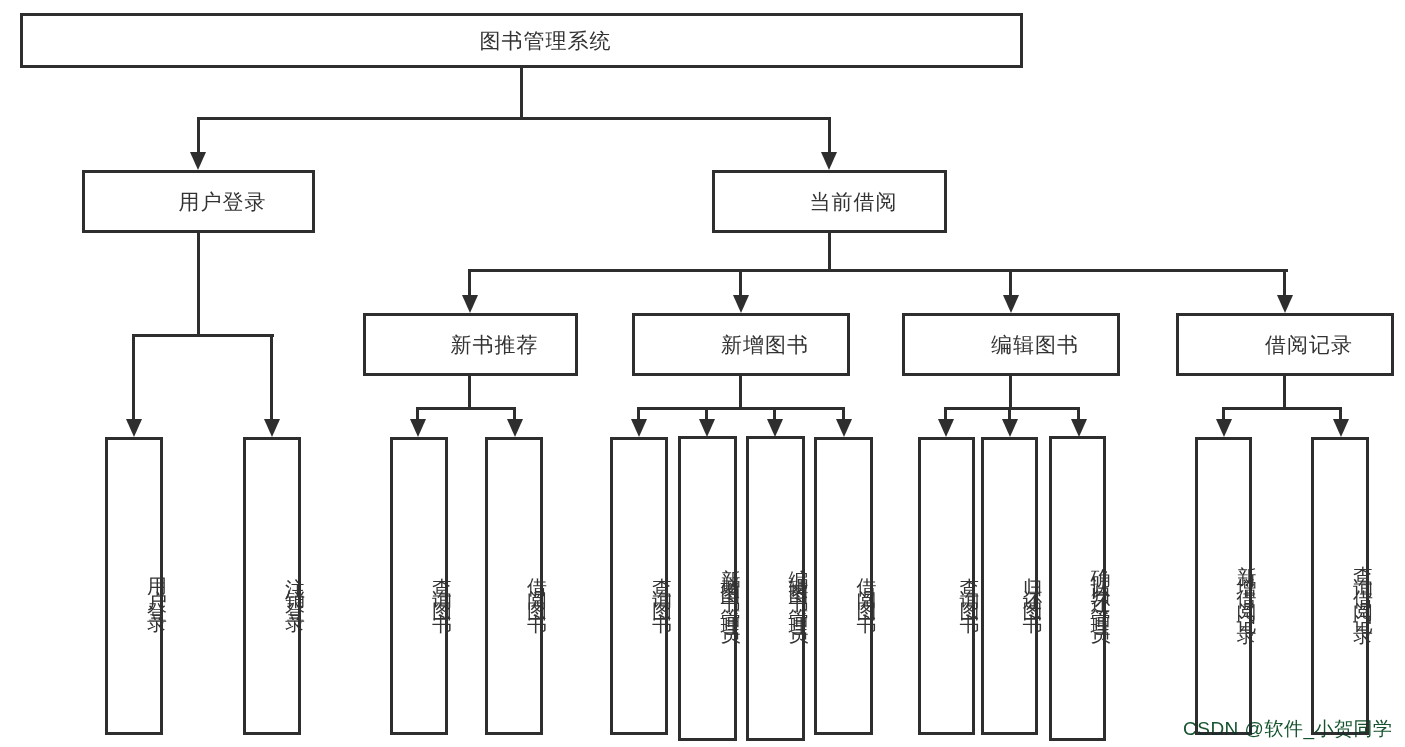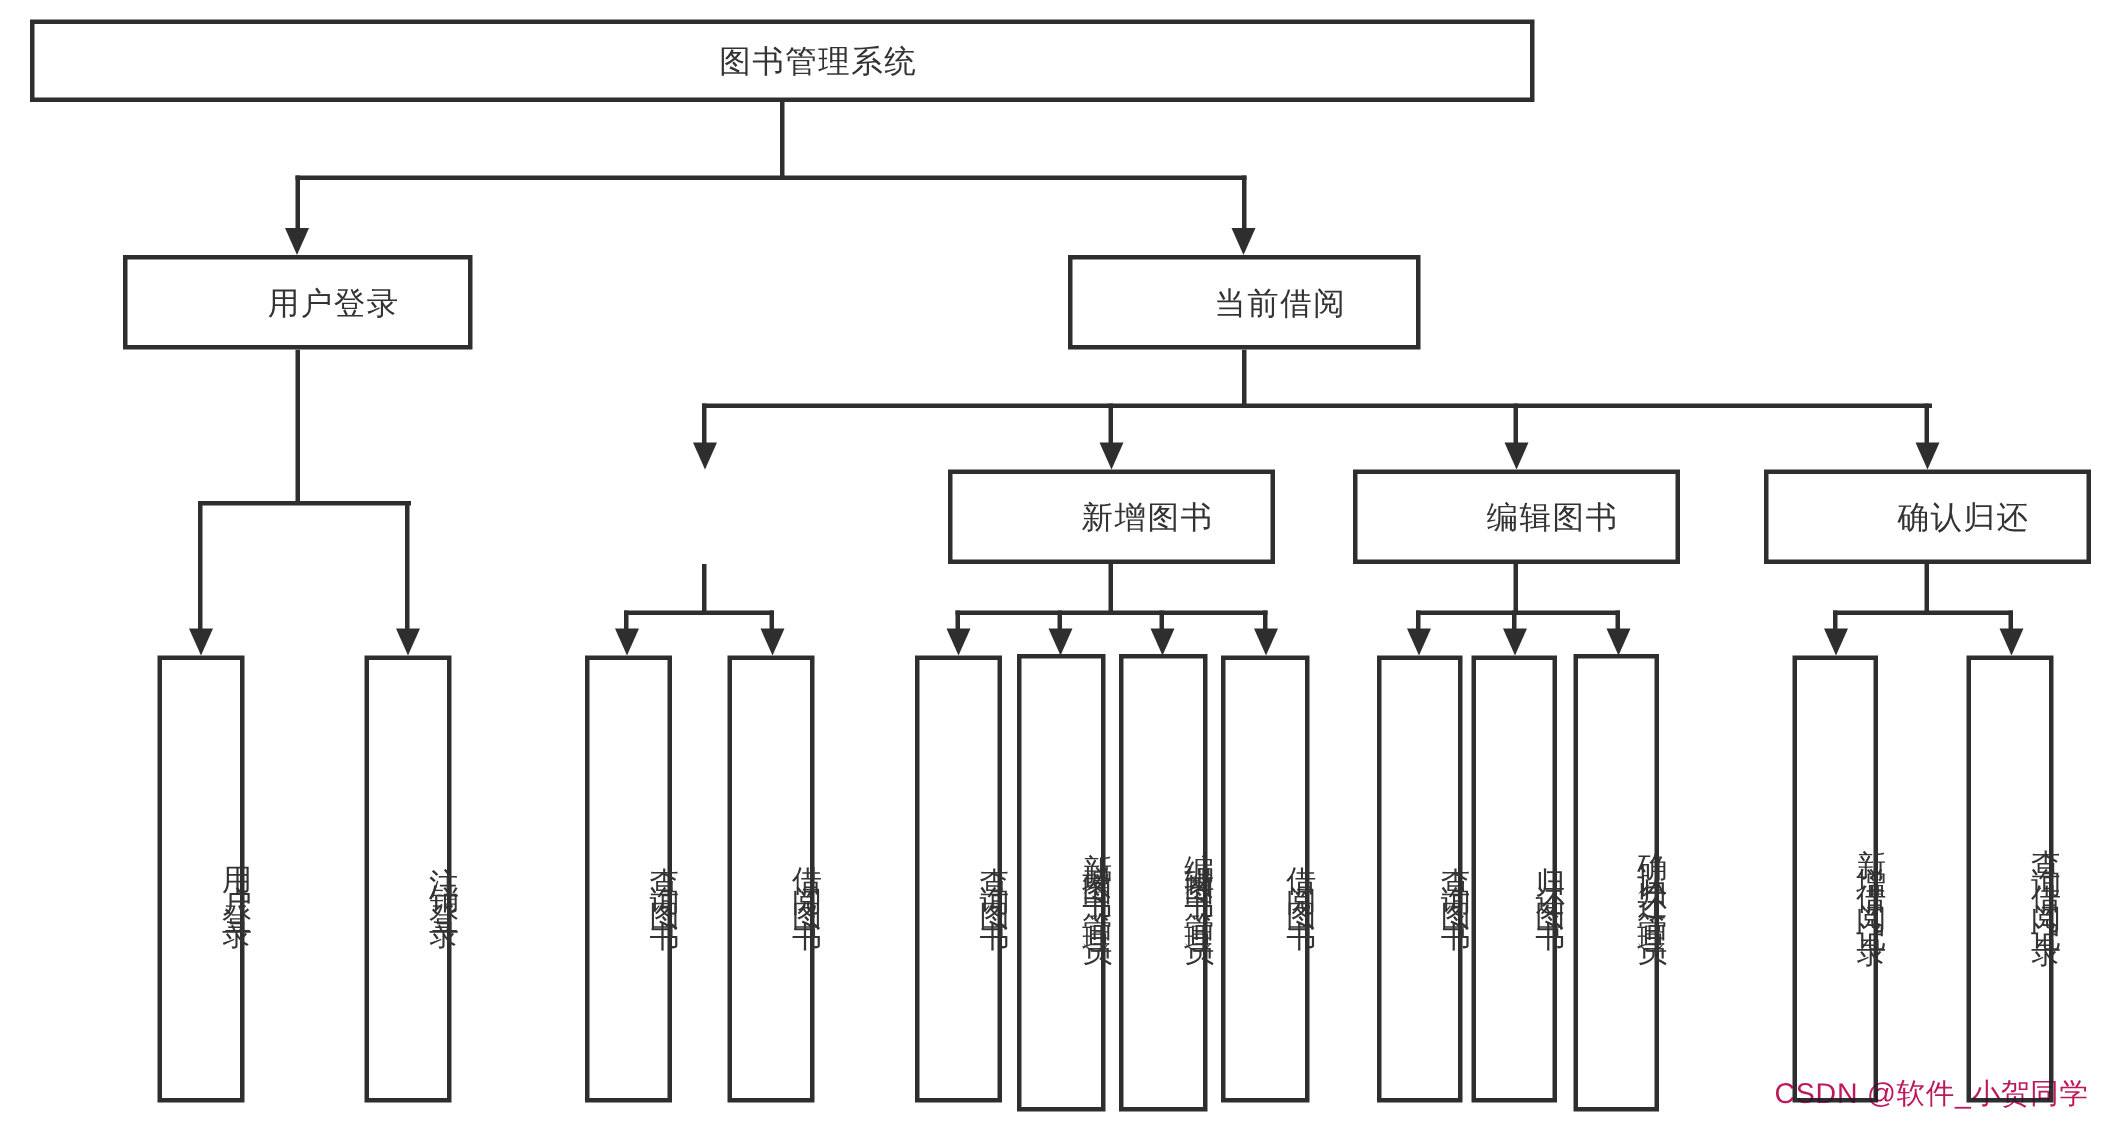--- a/index.html
+++ b/index.html
@@ -19,21 +19,21 @@
   }
   .box.v.tight{letter-spacing:8px;}
   .ln{position:absolute;background:#2e2e2e;}
   .ar{
     position:absolute;width:0;height:0;
     border-left:8px solid transparent;border-right:8px solid transparent;
     border-top:18px solid #2e2e2e;
   }
   .watermark{
     position:absolute;left:1183px;top:716px;white-space:nowrap;
-    font-size:19px;color:#be185d;z-index:10;mix-blend-mode:darken;letter-spacing:0.5px;
+    font-size:19px;color:#14532d;z-index:10;mix-blend-mode:darken;letter-spacing:0.5px;
   }
 </style>
 </head>
 <body>
 
 <div class="stage">
 
   <div class="ln" style="left:520px;top:68px;width:3px;height:50px"></div>
   <div class="ln" style="left:197px;top:117px;width:634px;height:3px"></div>
   <div class="ln" style="left:197px;top:117px;width:3px;height:37px"></div>
@@ -97,28 +97,31 @@
     <span>图书管理系统</span>
   </div>
 
   <div class="box h" style="left:82px;top:170px;width:233px;height:63px">
     <span>用户登录</span>
   </div>
   <div class="box h" style="left:712px;top:170px;width:235px;height:63px">
     <span>当前借阅</span>
   </div>
 
+  <div class="box h" style="left:363px;top:313px;width:215px;height:63px">
+    <span>新书推荐</span>
+  </div>
   <div class="box h" style="left:632px;top:313px;width:218px;height:63px">
     <span>新增图书</span>
   </div>
   <div class="box h" style="left:902px;top:313px;width:218px;height:63px">
     <span>编辑图书</span>
   </div>
   <div class="box h" style="left:1176px;top:313px;width:218px;height:63px">
-    <span>确认归还</span>
+    <span>借阅记录</span>
   </div>
 
   <div class="box v" style="left:105px;top:437px;width:58px;height:298px">
     <span>用户登录</span>
   </div>
   <div class="box v" style="left:243px;top:437px;width:58px;height:298px">
     <span>注销登录</span>
   </div>
 
   <div class="box v" style="left:390px;top:437px;width:58px;height:298px">

